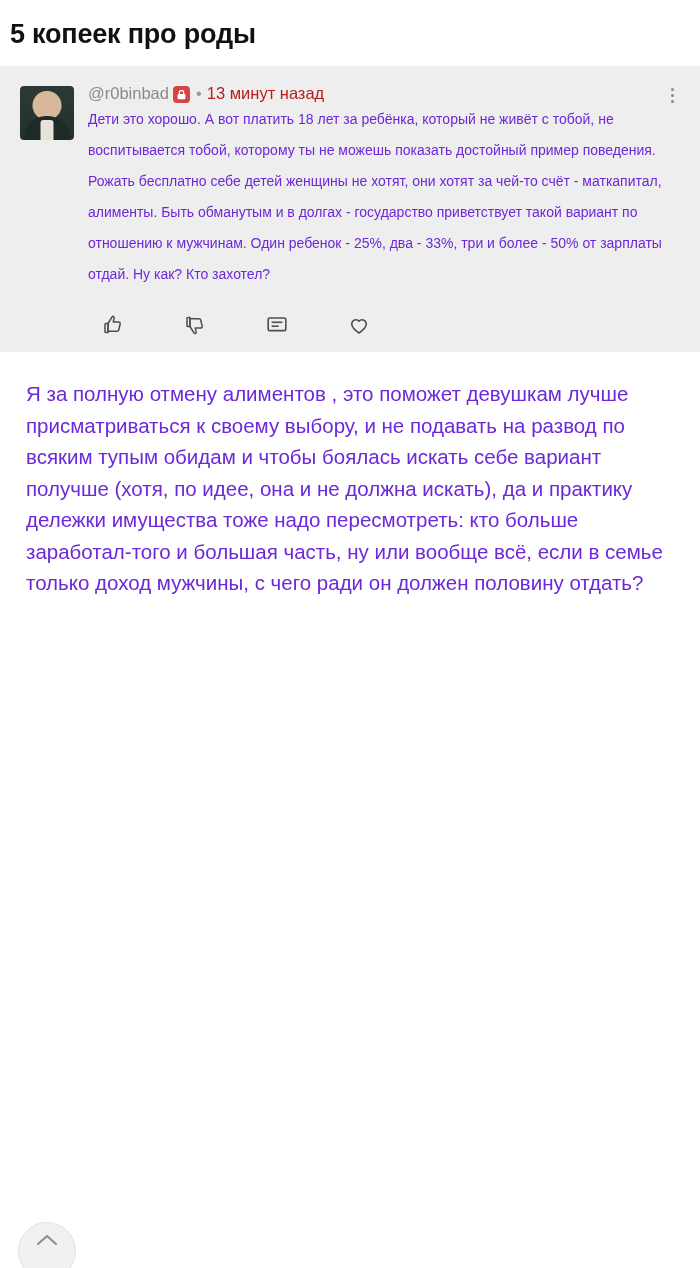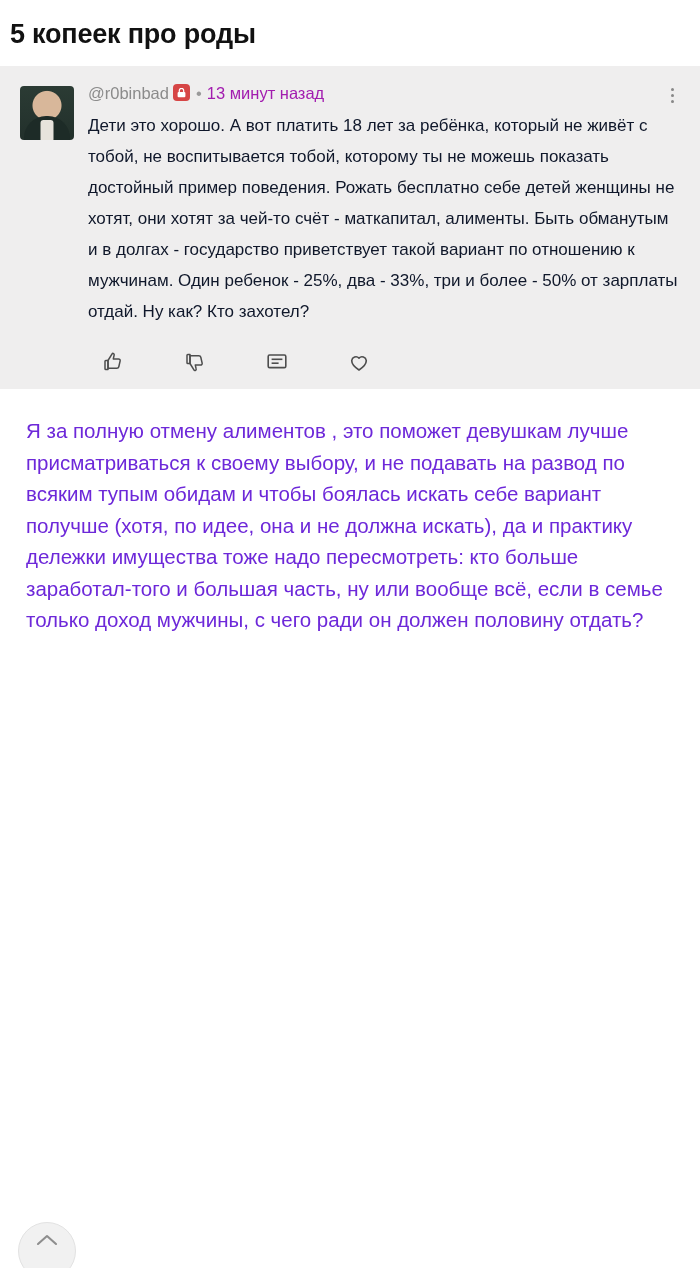--- a/index.html
+++ b/index.html
@@ -69,43 +69,43 @@
     transform: translateX(-50%);
     width: 13px;
     height: 22px;
     background: #e7e3dc;
     border-radius: 3px;
   }
   .quote-body { flex: 1; min-width: 0; }
 
   .meta-row {
     display: flex;
-    align-items: flex-start;
+    align-items: flex-end;
     font-size: 16.5px;
     color: #777777;
-    margin-bottom: 7px;
+    margin-bottom: 1px;
     position: relative;
   }
   .username { color: #8b8b8b; }
   .badge-icon {
     display: inline-flex;
     align-items: center;
     justify-content: center;
     width: 17px;
     height: 17px;
     border-radius: 4px;
     background: #d64545;
     color: #ffffff;
     font-size: 11px;
     line-height: 1;
     margin: 0 5px 0 4px;
     font-weight: bold;
   }
   .dot-sep { margin: 0 5px 0 1px; color: #9a9a9a; }
-  .timestamp { color: #a21caf; }
+  .timestamp { color: #b91c1c; }
 
   .kebab-menu {
     position: absolute;
     right: -4px;
     top: 0;
     width: 20px;
     height: 22px;
     display: flex;
     flex-direction: column;
     align-items: center;
@@ -115,23 +115,23 @@
   }
   .kebab-menu i {
     display: block;
     width: 3px;
     height: 3px;
     border-radius: 50%;
     background: #888888;
   }
 
   .quote-text {
-    font-size: 17px;
+    font-size: 14px;
     line-height: 31px;
-    color: #0f172a;
+    color: #6d28d9;
     white-space: pre-wrap;
     word-wrap: break-word;
   }
 
   .actions-row {
     display: flex;
     align-items: center;
     gap: 56px;
     margin-top: 22px;
     padding-left: 12px;

